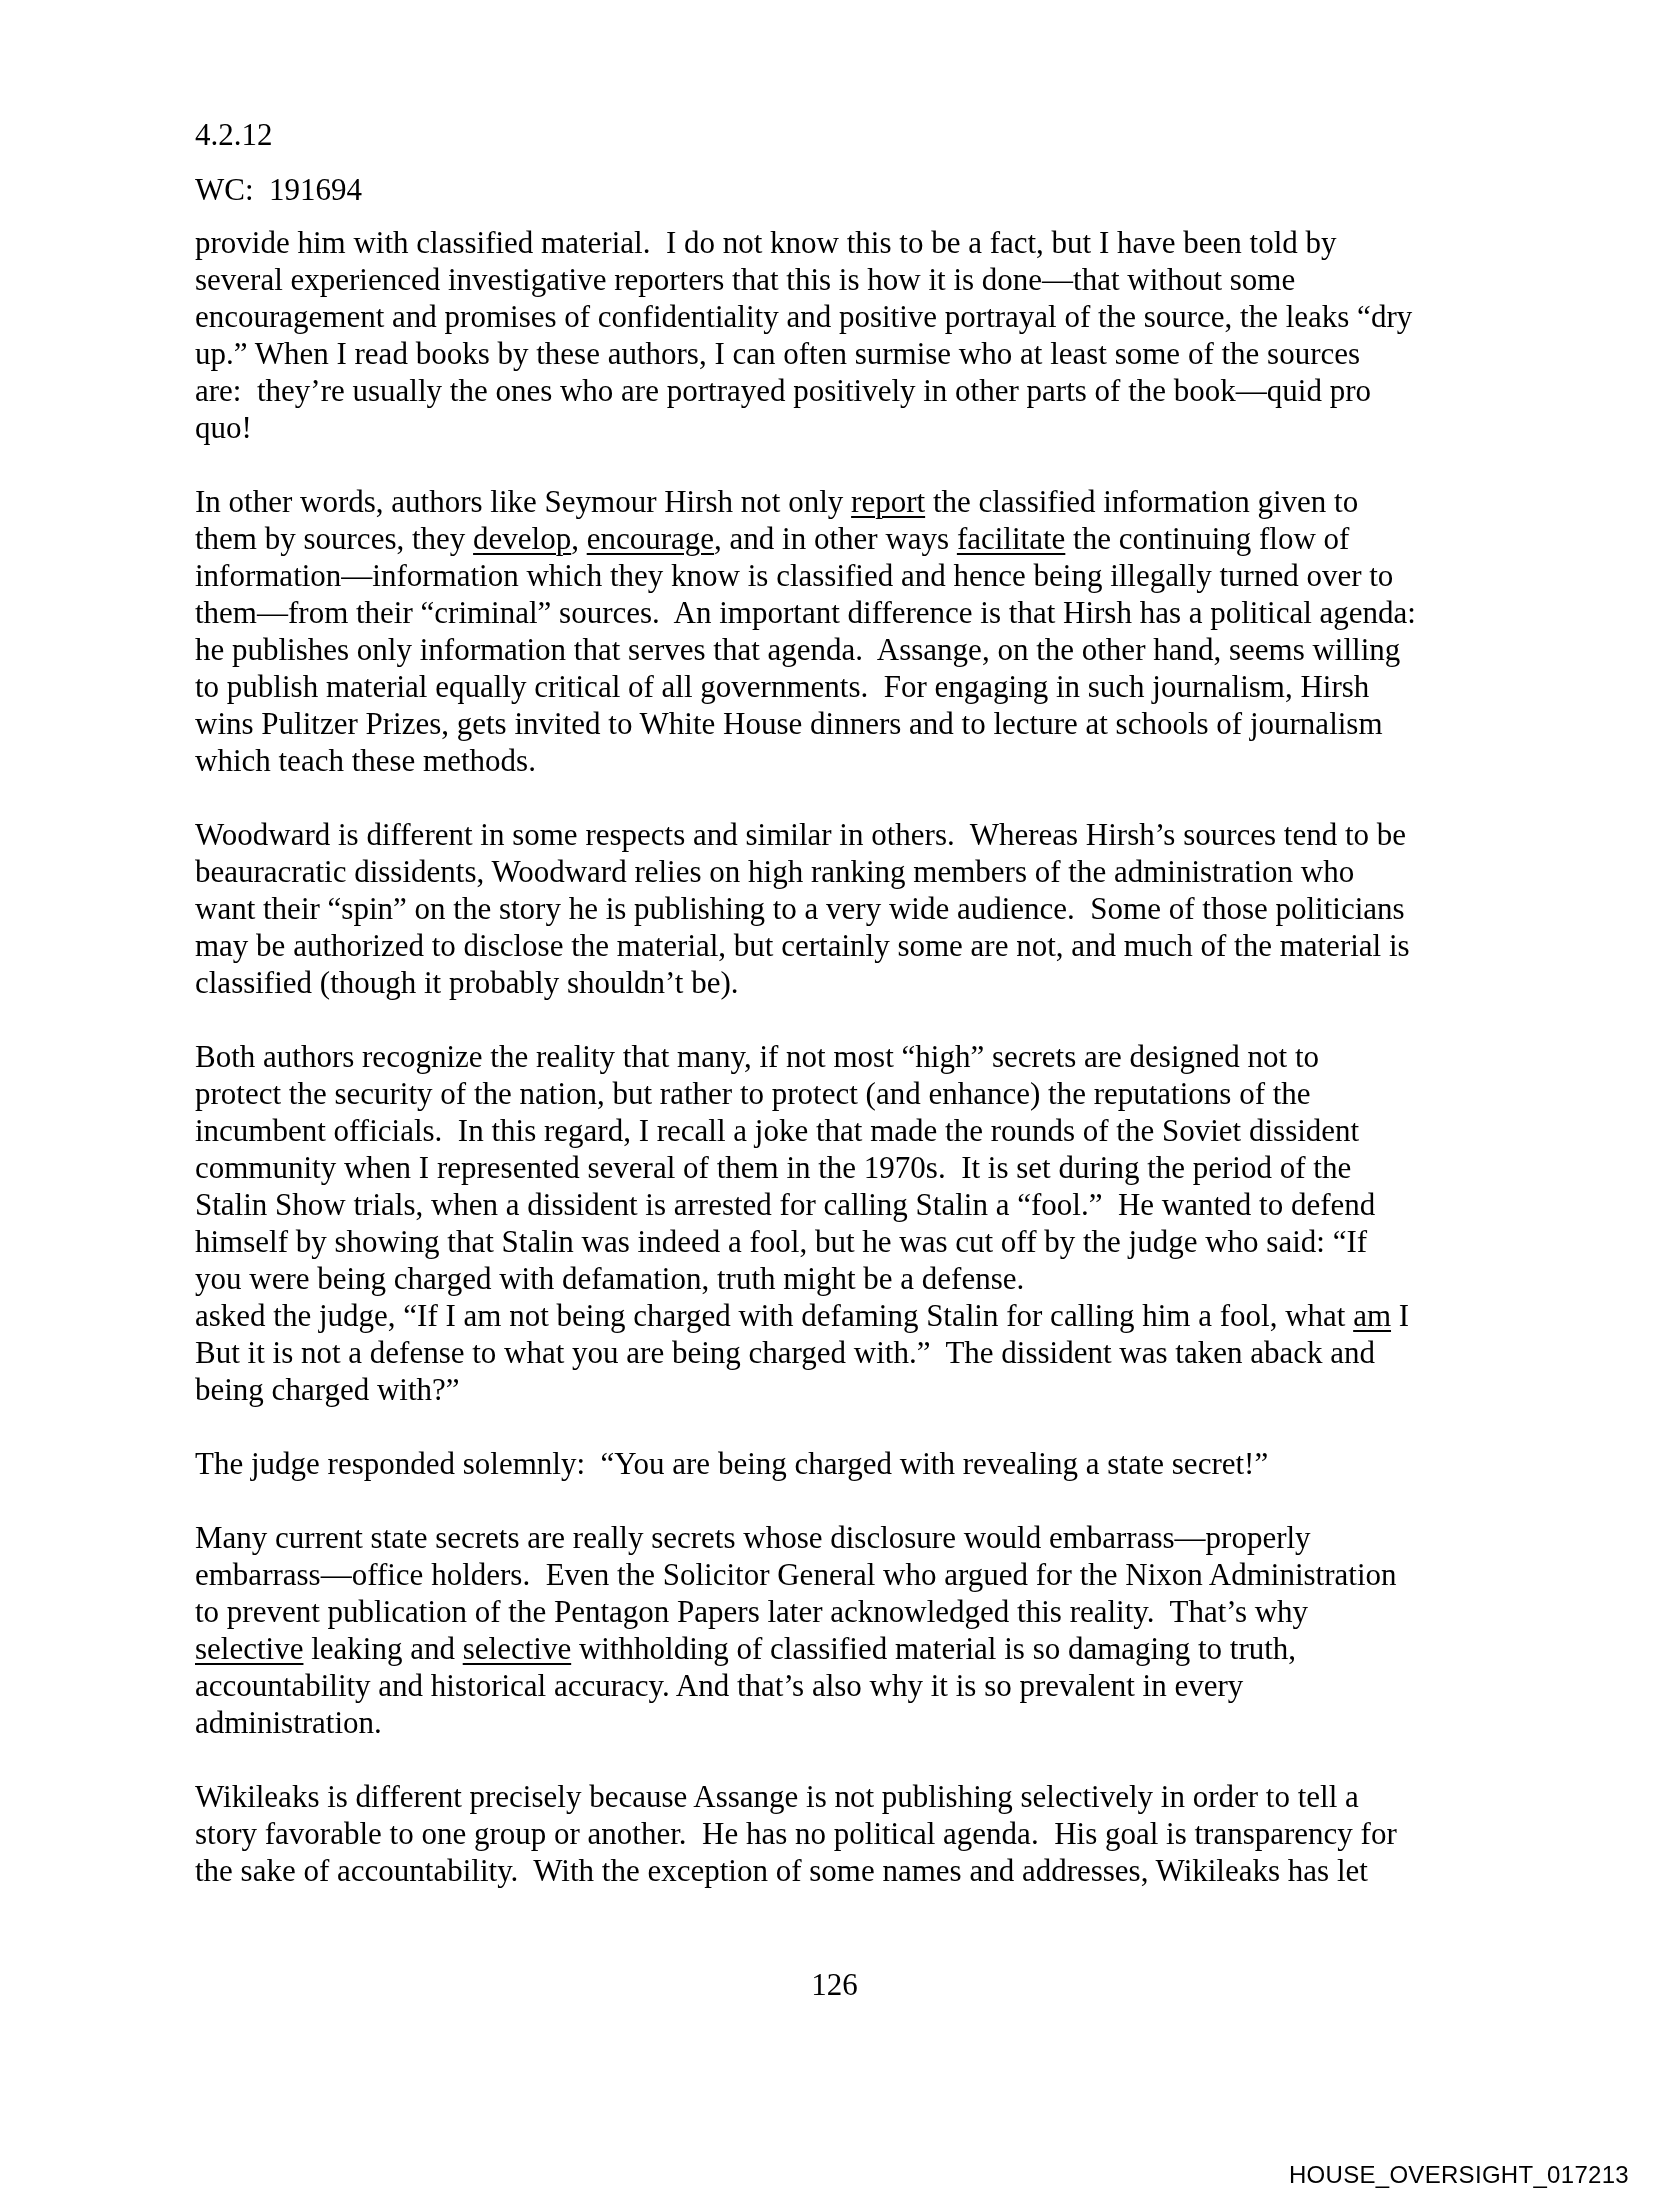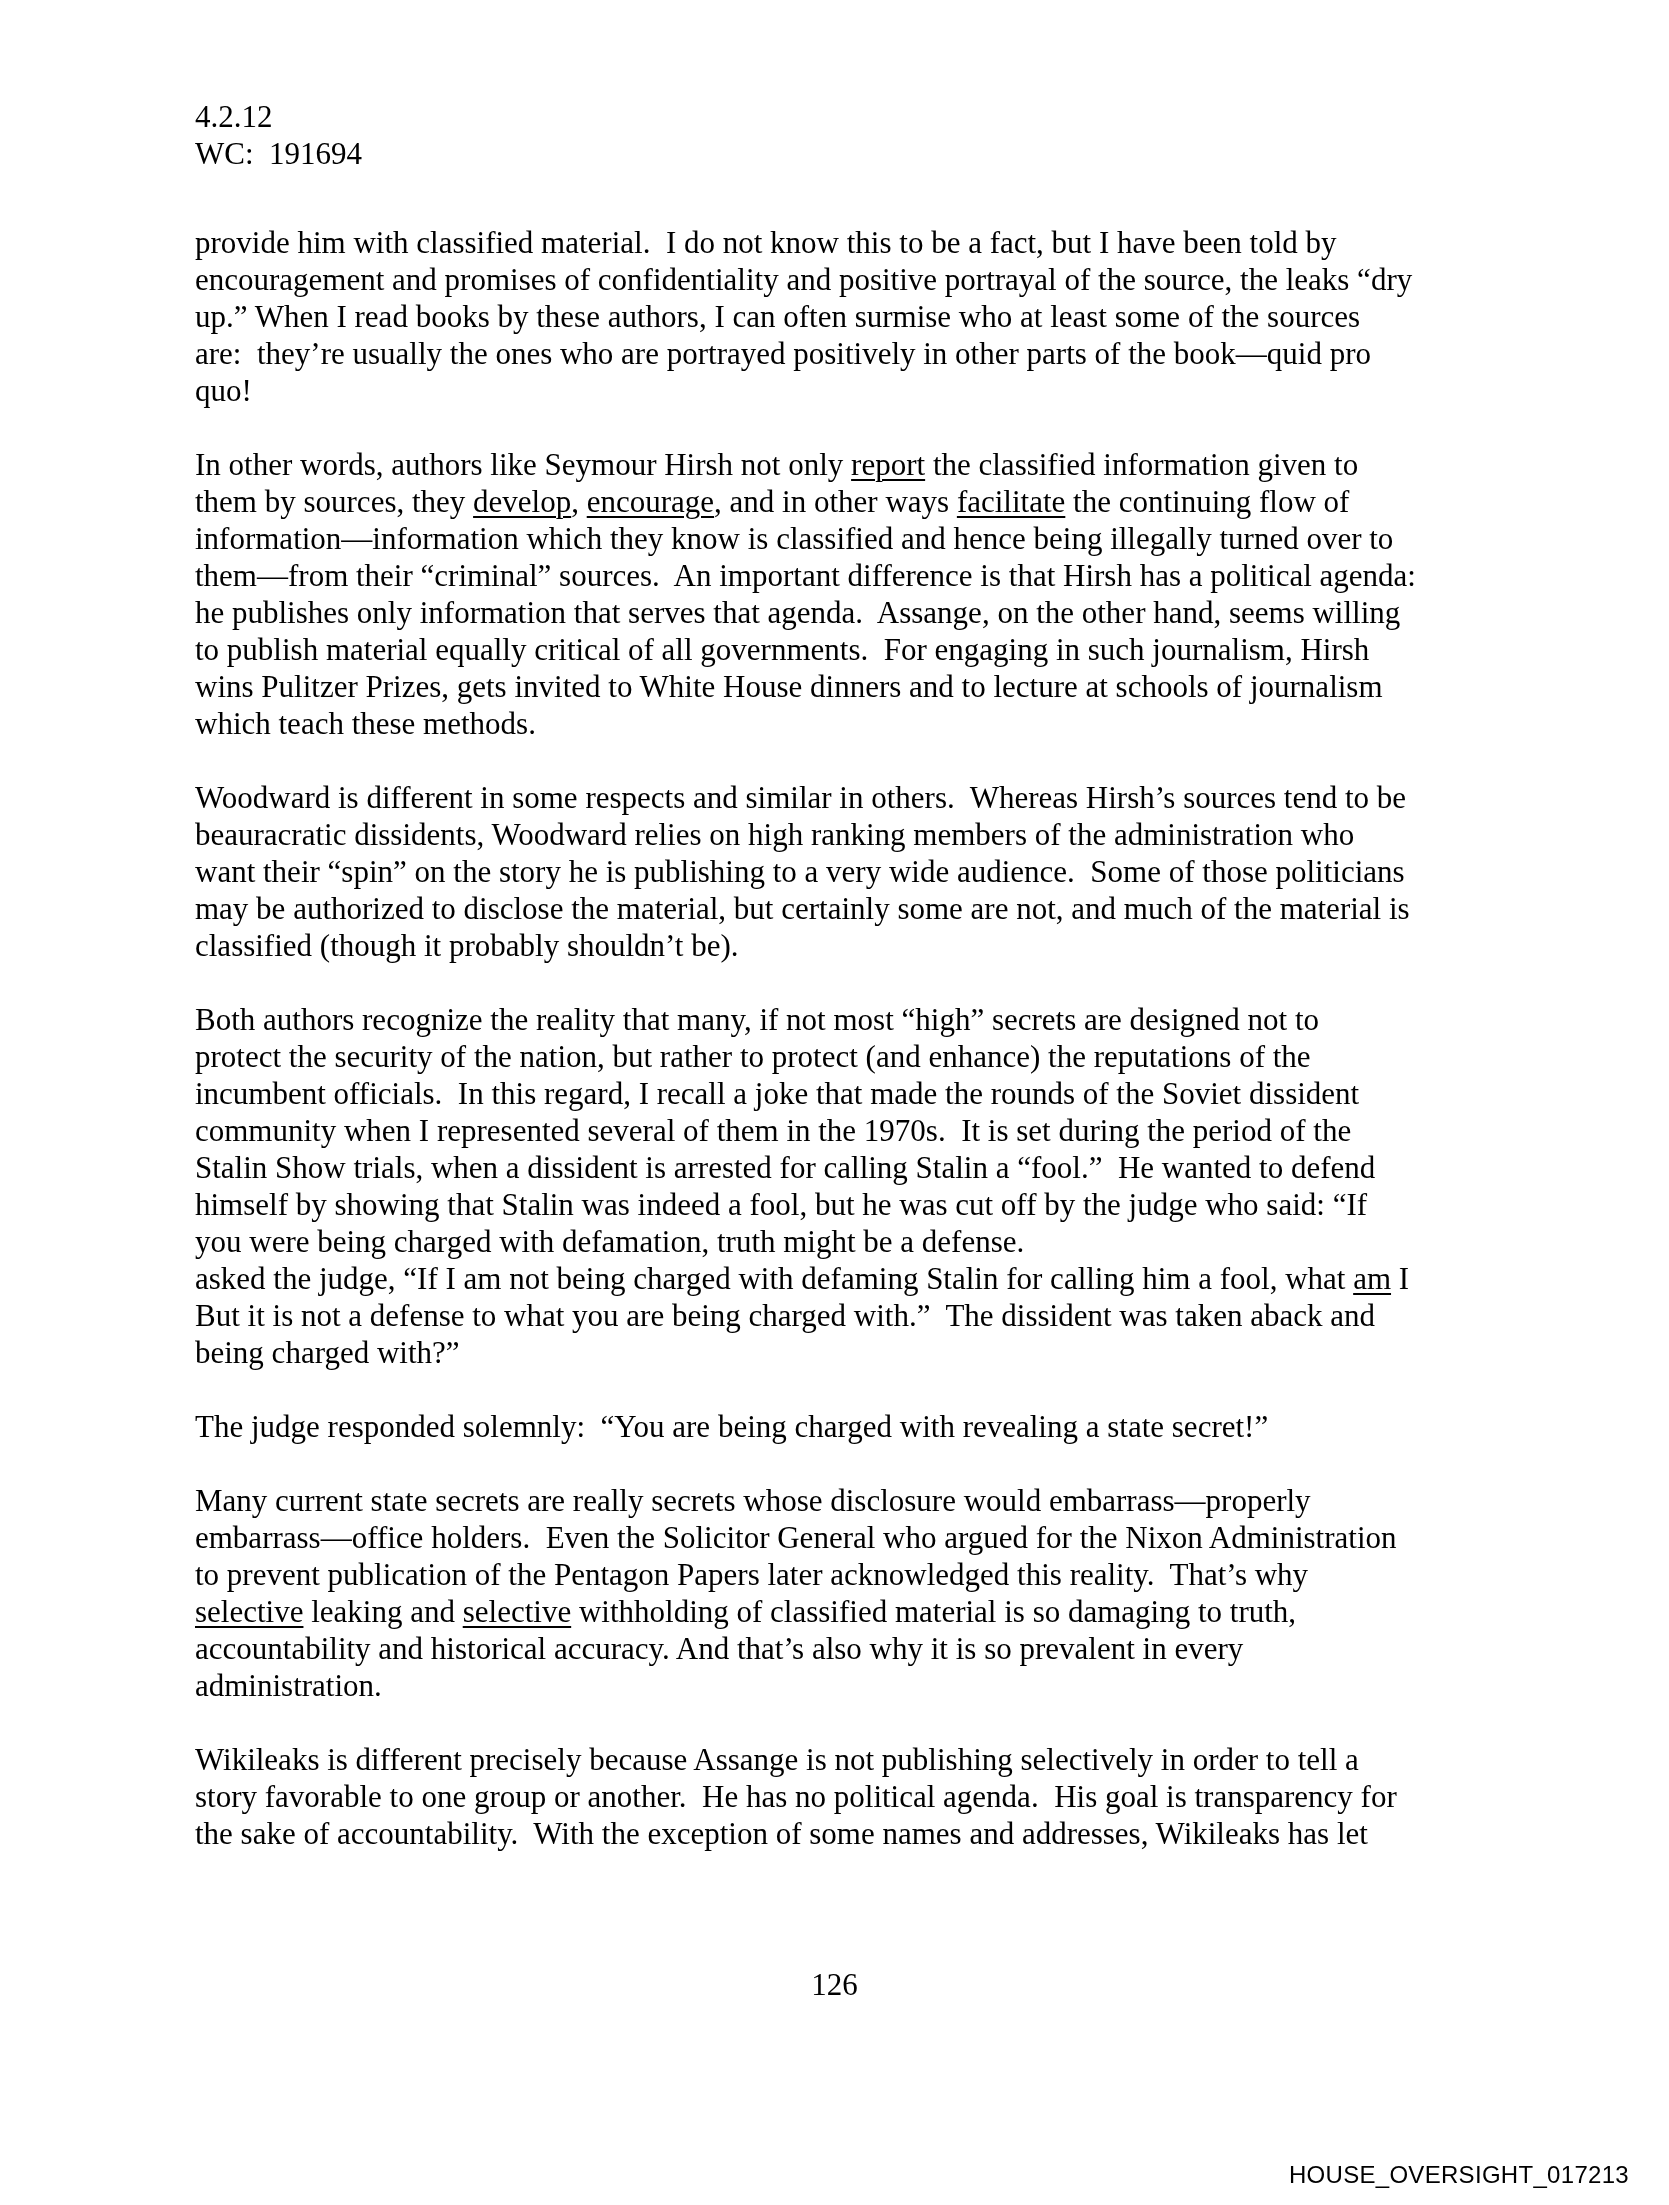--- a/index.html
+++ b/index.html
@@ -1,39 +1,40 @@
 <!DOCTYPE html>
 <html style="font-size:10.5px"><head>
 <meta charset="utf-8">
 <style>
   html, body { margin: 0; padding: 0; background: #ffffff; }
   body { width: 1669px; height: 2205px; position: relative; overflow: hidden; color: #000; }
   .page { position: absolute; left: 0; top: 0; width: 1669px; height: 2205px; background: #fff; }
   .serif { font-family: "Liberation Serif", "DejaVu Serif", serif; font-size: 31px; line-height: 37px; }
   .header { position: absolute; left: 195px; top: 98px; }
-  .header div { white-space: pre; }
+  .header div { white-space: pre; margin-top: 18px; }
   .body { position: absolute; left: 195px; top: 208px; width: 1283px; margin-top: 16px; }
   .line { white-space: pre; height: 37px; }
   .gap { height: 37px; }
   u { text-decoration: underline; text-decoration-thickness: 2px; text-underline-offset: 3.9px; }
   .pagenum { position: absolute; left: 0; width: 1669px; top: 1966px; text-align: center; }
   .bates { position: absolute; right: 40px; top: 2161px; font-family: "Liberation Sans", "DejaVu Sans", sans-serif; font-size: 24px; letter-spacing: 0.3px; }
 </style>
 </head>
 <body>
 
 <div class="page">
   <div class="header serif">
     <div>4.2.12</div>
     <div>WC:  191694</div>
   </div>
 
   <div class="body serif" id="body">
       <div class="paragraph">
         <div class="line">provide him with classified material.  I do not know this to be a fact, but I have been told by</div>
+        <div class="line">several experienced investigative reporters that this is how it is done—that without some</div>
         <div class="line">encouragement and promises of confidentiality and positive portrayal of the source, the leaks “dry</div>
         <div class="line">up.” When I read books by these authors, I can often surmise who at least some of the sources</div>
         <div class="line">are:  they’re usually the ones who are portrayed positively in other parts of the book—quid pro</div>
         <div class="line">quo!</div>
       </div>
       <div class="gap"></div>
       <div class="paragraph">
         <div class="line">In other words, authors like Seymour Hirsh not only <u>report</u> the classified information given to</div>
         <div class="line">them by sources, they <u>develop</u>, <u>encourage</u>, and in other ways <u>facilitate</u> the continuing flow of</div>
         <div class="line">information—information which they know is classified and hence being illegally turned over to</div>

